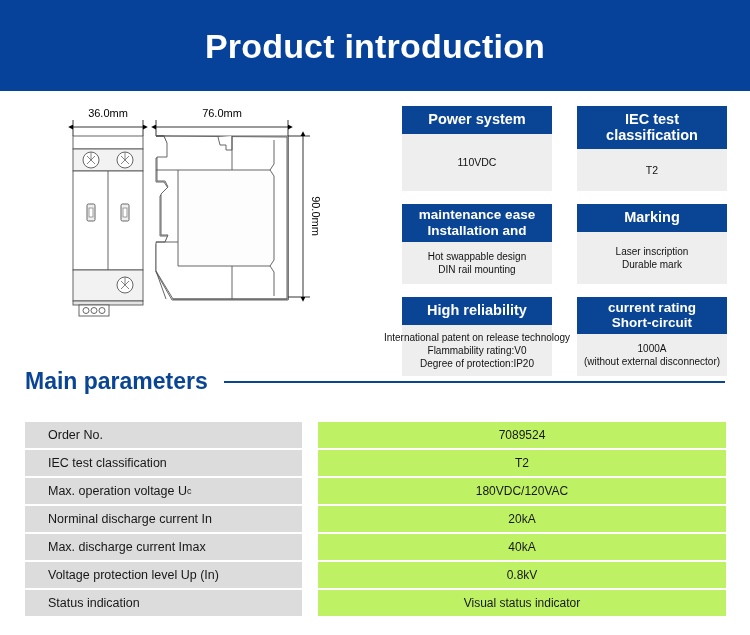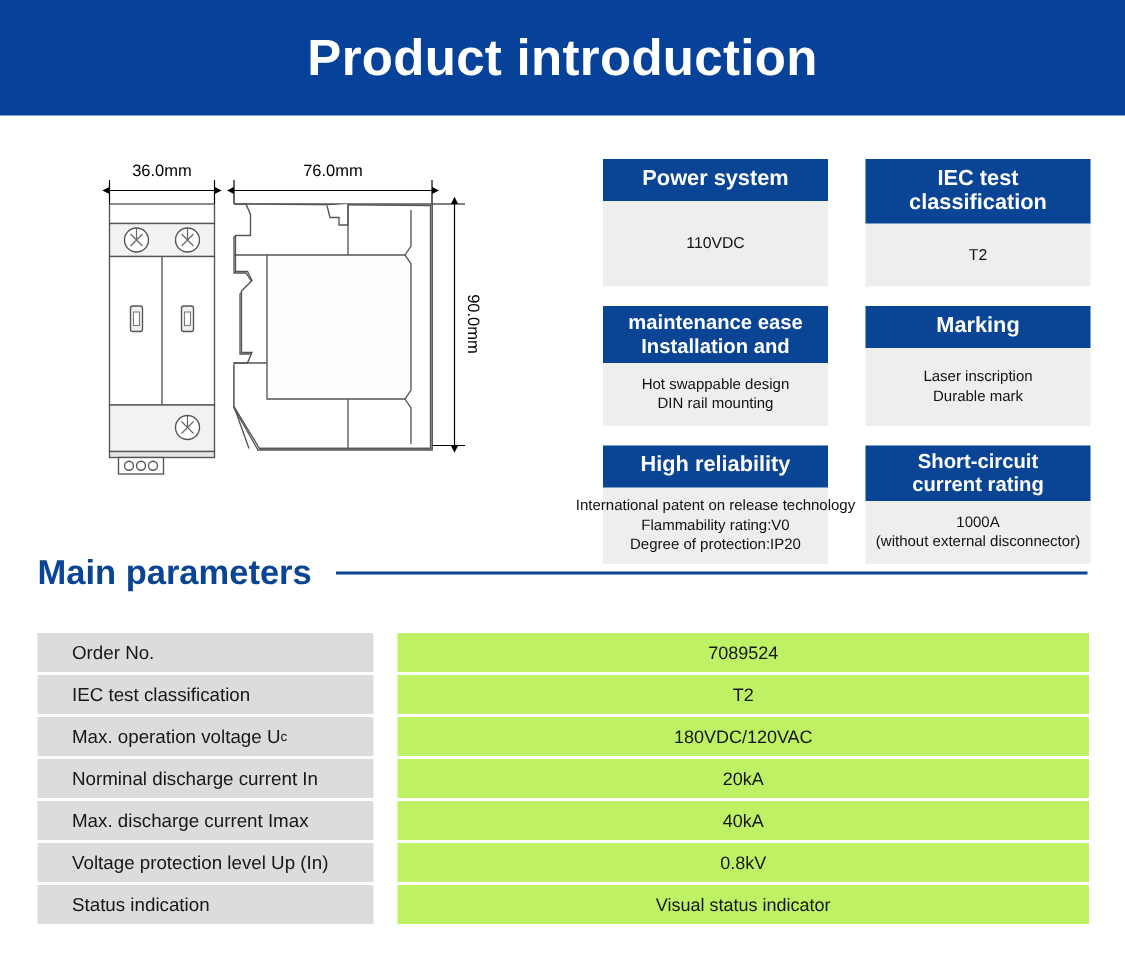--- a/index.html
+++ b/index.html
@@ -13,21 +13,21 @@
     font-family: "Liberation Sans", sans-serif;
     color: #1a1a1a;
     overflow: hidden;
     position: relative;
   }
 
   
   .header-banner {
     position: absolute;
     left: 0; top: 0;
-    width: 750px; height: 77px;
+    width: 750px; height: 91px;
     background: #06429a;
     display: flex;
     align-items: center;
     justify-content: center;
   }
   .header-title {
     color: #ffffff;
     font-size: 34px;
     font-weight: bold;
     letter-spacing: 0.2px;
@@ -123,21 +123,21 @@
     position: absolute;
     left: 25px; top: 422px;
     width: 701px;
   }
   .param-row {
     display: flex;
     margin-bottom: 2px;
     height: 26px;
   }
   .param-label {
-    width: 224px;
+    width: 277px;
     background: #dcdcdc;
     display: flex;
     align-items: center;
     padding-left: 23px;
     box-sizing: border-box;
     font-size: 12.5px;
     color: #171717;
   }
   .param-gap { width: 16px; }
   .param-value {
@@ -292,22 +292,22 @@
     <div class="feature-box">
       <div class="feature-head">High reliability</div>
       <div class="feature-body tiny">
         <span class="fb-line">International patent on release technology</span>
         <span class="fb-line">Flammability rating:V0</span>
         <span class="fb-line">Degree of protection:IP20</span>
       </div>
     </div>
     <div class="feature-box">
       <div class="feature-head two-line">
+        <span class="fb-line">current rating</span>
         <span class="fb-line">Short-circuit</span>
-        <span class="fb-line">current rating</span>
       </div>
       <div class="feature-body small">
         <span class="fb-line">1000A</span>
         <span class="fb-line">(without external disconnector)</span>
       </div>
     </div>
   </div>
 
 </div>
 

